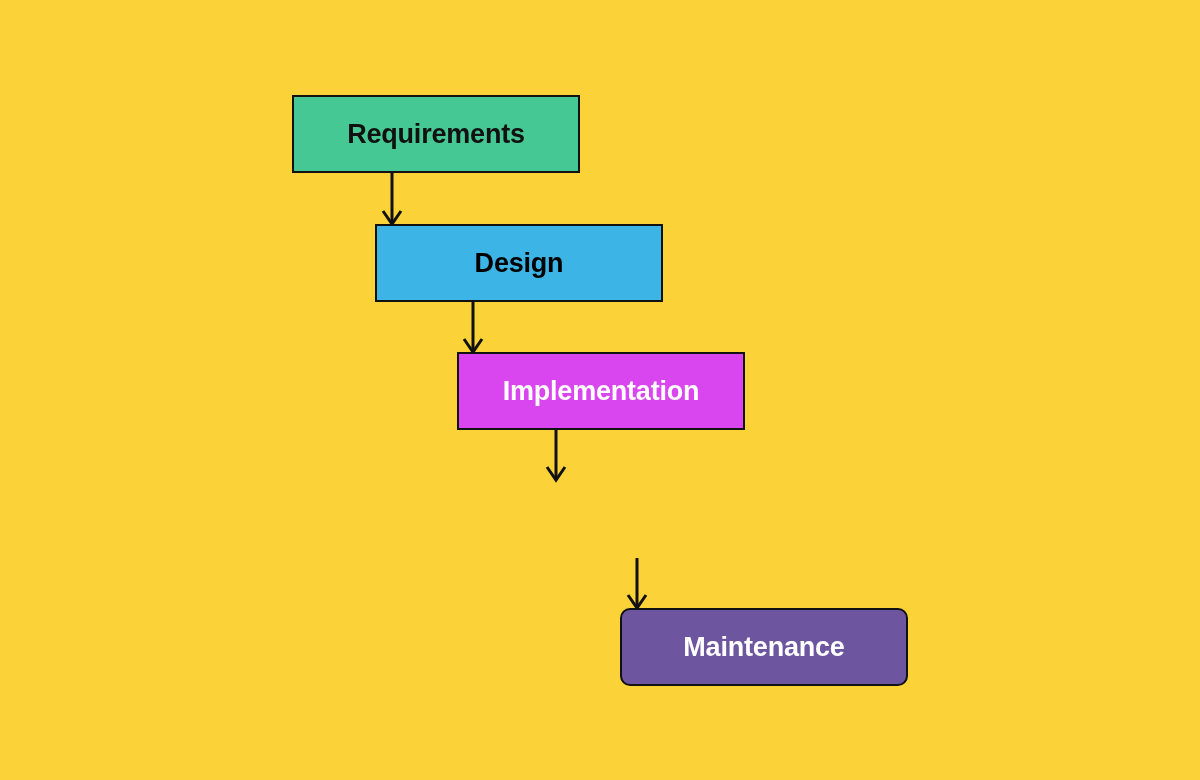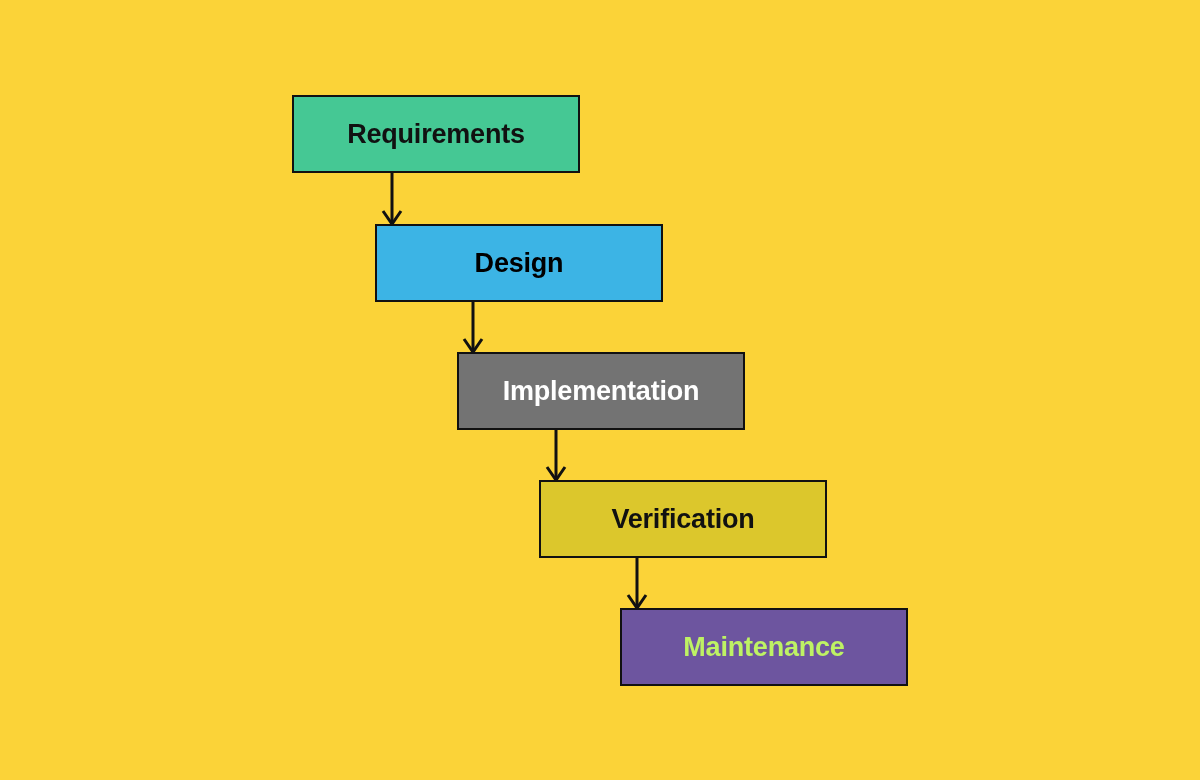--- a/index.html
+++ b/index.html
@@ -67,25 +67,22 @@
     </svg>
 
   <div class="stage-box" style="left: 292px; top: 95px; width: 288px; height: 78px; background: rgb(69, 200, 148); color: rgb(17, 17, 17); border-color: rgb(17, 17, 17);">
     <span>Requirements</span>
   </div>
 
   <div class="stage-box" style="left: 375px; top: 224px; width: 288px; height: 78px; background: rgb(60, 180, 229); color: #000000; border-color: rgb(17, 17, 17);">
     <span>Design</span>
   </div>
 
-  <div class="stage-box" style="left: 457px; top: 352px; width: 288px; height: 78px; background: #737373; color: rgb(255, 255, 255); border-color: rgb(17, 17, 17);">
+  <div class="stage-box" style="left: 457px; top: 352px; width: 288px; height: 78px; background: #d946ef; color: rgb(255, 255, 255); border-color: rgb(17, 17, 17);">
     <span>Implementation</span>
   </div>
 
-  <div class="stage-box" style="left: 539px; top: 480px; width: 288px; height: 78px; background: rgb(220, 199, 44); color: rgb(17, 17, 17); border-color: rgb(17, 17, 17);">
-    <span>Verification</span>
-  </div>
 
-  <div class="stage-box" style="left: 620px; top: 608px; width: 288px; height: 78px; background: rgb(109, 85, 159); color: #bef264; border-color: rgb(17, 17, 17);">
+  <div class="stage-box" style="left: 620px; top: 608px; width: 288px; height: 78px; background: rgb(109, 85, 159); color: #ffffff; border-color: rgb(17, 17, 17); border-radius: 10px;">
     <span>Maintenance</span>
   </div>
 
 </div>
 
 </body></html>

